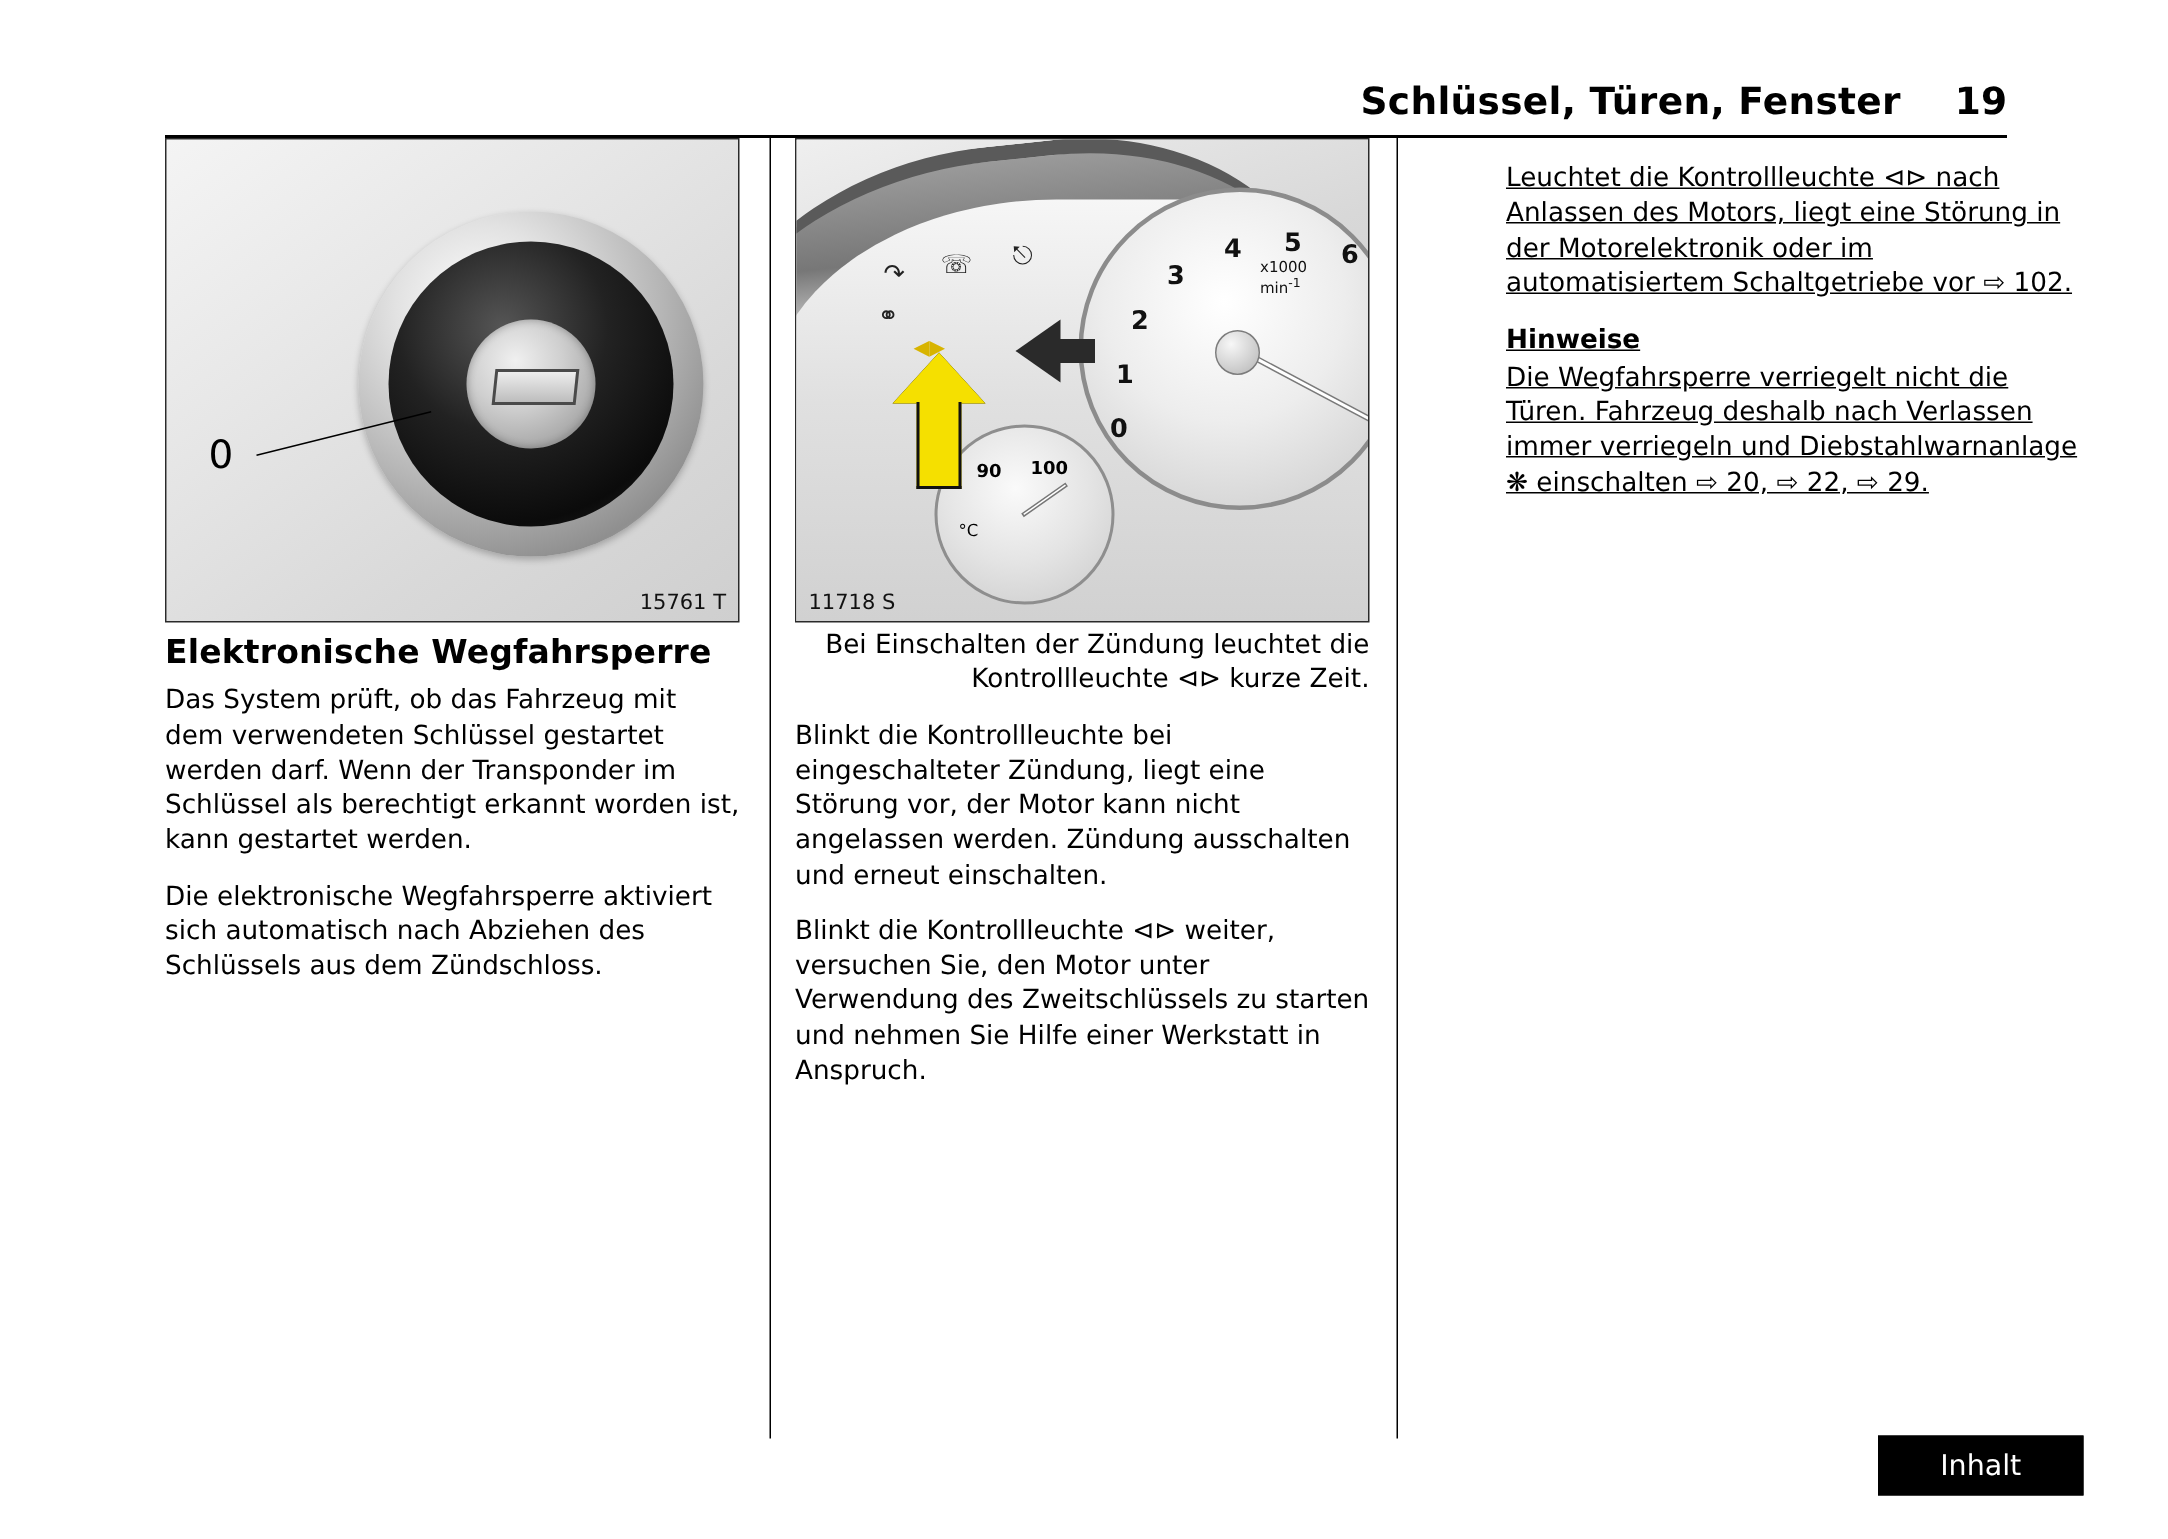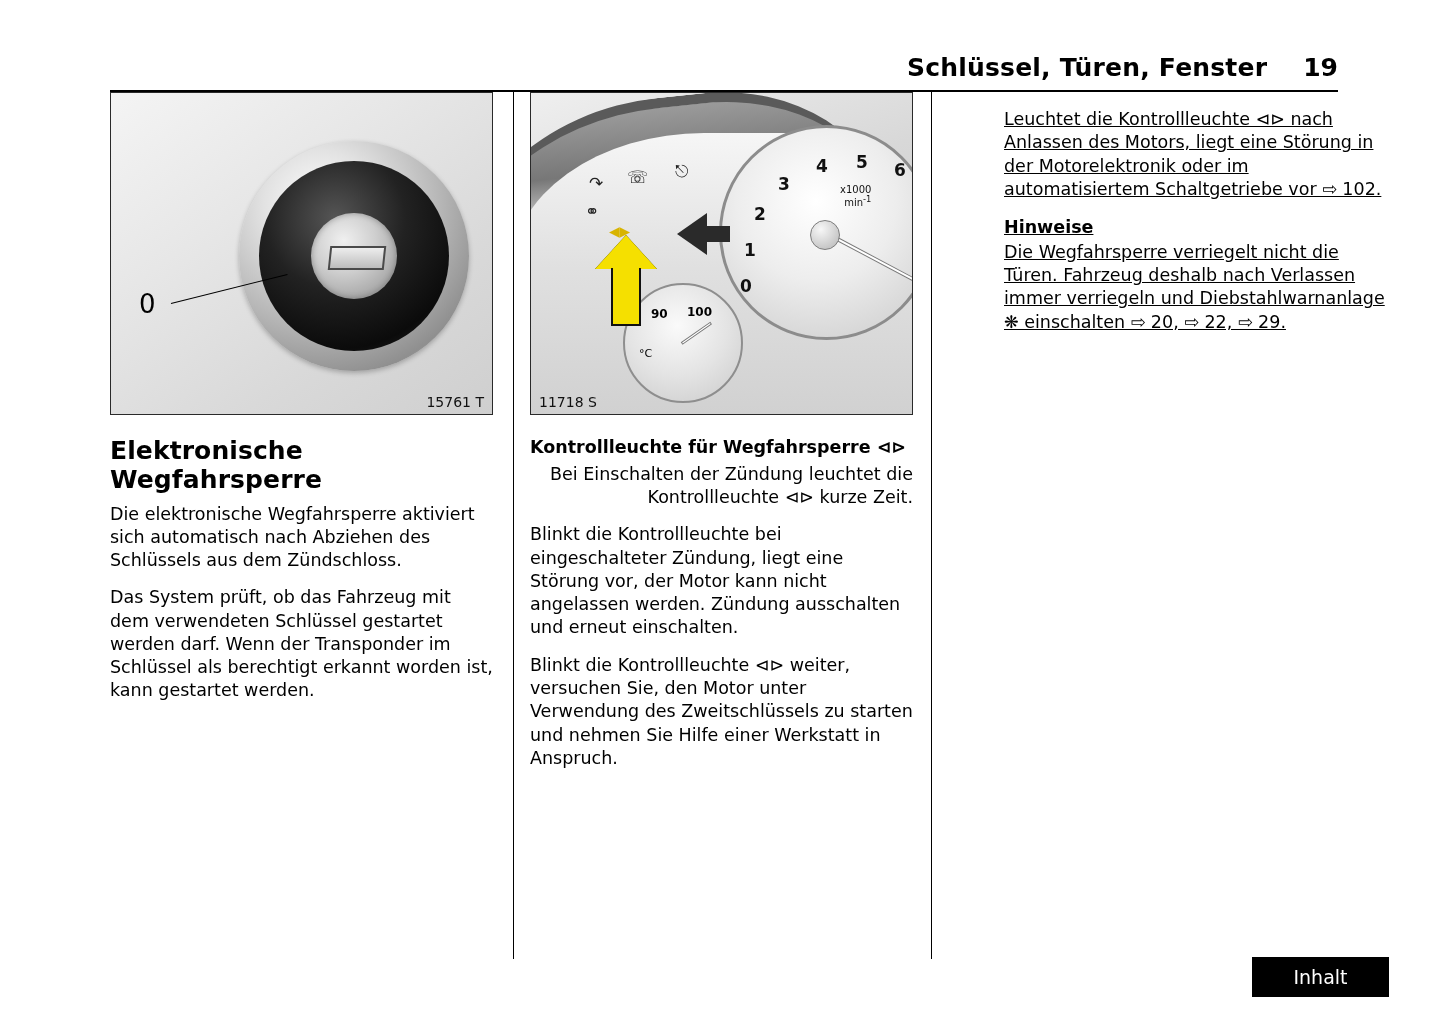--- a/index.html
+++ b/index.html
@@ -200,25 +200,25 @@
   }
   .tacho-num {
     position: absolute;
     font-size: 17px;
     font-weight: bold;
     color: #111;
   }
   .tacho-sub {
     position: absolute;
     left: 118px;
-    top: 56px;
+    top: 45px;
     font-size: 10px;
     line-height: 1.1;
     color: #111;
-    text-align: right;
+    text-align: left;
   }
   .needle {
     position: absolute;
     left: 100px;
     top: 103px;
     width: 108px;
     height: 4px;
     background: #ffffff;
     border: 1px solid #7a7a7a;
     box-sizing: border-box;
@@ -340,23 +340,23 @@
     width: 30px;
     height: 58px;
     background: #f5e000;
     border: 2px solid #111;
     border-top: none;
     box-sizing: border-box;
   }
 
   
   h2.sec-title {
-    font-size: 25px;
-    font-weight: bold;
-    margin: 22px 0 8px 0;
+    font-size: 22px;
+    font-weight: bold;
+    margin: 8px 0 8px 0;
     line-height: 1.15;
     letter-spacing: 0.1px;
   }
   h3.sub-title {
     font-size: 17.5px;
     font-weight: bold;
     margin: 22px 0 0 0;
     line-height: 1.25;
   }
   h3.hinweise {
@@ -416,22 +416,22 @@
             </div>
           </div>
         </div>
         <div class="lock-leader"></div>
         <div class="lock-label">0</div>
       </div>
       <div class="fig-code">15761 T</div>
     </div>
 
     <h2 class="sec-title">Elektronische Wegfahrsperre</h2>
+    <p class="body first">Das System prüft, ob das Fahrzeug mit dem verwendeten Schlüssel gestartet werden darf. Wenn der Transponder im Schlüssel als berechtigt erkannt worden ist, kann gestartet werden.</p>
     <p class="body">Die elektronische Wegfahrsperre aktiviert sich automatisch nach Abziehen des Schlüssels aus dem Zündschloss.</p>
-    <p class="body first">Das System prüft, ob das Fahrzeug mit dem verwendeten Schlüssel gestartet werden darf. Wenn der Transponder im Schlüssel als berechtigt erkannt worden ist, kann gestartet werden.</p>
   </div>
 
   <div class="col col2">
 
     <div class="figure">
       <div class="cluster">
         <div class="cluster-hood"></div>
         <div class="cluster-face"></div>
 
         <div class="tacho">
@@ -470,21 +470,20 @@
 
         <div class="yellow-arrow">
           <div class="head-b"></div>
           <div class="head"></div>
           <div class="shaft"></div>
         </div>
       </div>
       <div class="fig-code left">11718 S</div>
     </div>
 
-    <h3 class="sub-title">Kontrollleuchte für Wegfahrsperre ⊲⊳</h3>
     <p class="body" style="margin-top:4px;text-align:right;">Bei Einschalten der Zündung leuchtet die Kontrollleuchte ⊲⊳ kurze Zeit.</p>
     <p class="body">Blinkt die Kontrollleuchte bei eingeschalteter Zündung, liegt eine Störung vor, der Motor kann nicht angelassen werden. Zündung ausschalten und erneut einschalten.</p>
     <p class="body">Blinkt die Kontrollleuchte ⊲⊳ weiter, versuchen Sie, den Motor unter Verwendung des Zweitschlüssels zu starten und nehmen Sie Hilfe einer Werkstatt in Anspruch.</p>
   </div>
 
   <div class="col col3">
     <p class="body first" style="margin-top:16px;">Leuchtet die Kontrollleuchte ⊲⊳ nach Anlassen des Motors, liegt eine Störung in der Motorelektronik oder im automatisiertem Schaltgetriebe vor ⇨ 102.</p>
     <h3 class="hinweise">Hinweise</h3>
     <p class="body" style="margin-top:2px;">Die Wegfahrsperre verriegelt nicht die Türen. Fahrzeug deshalb nach Verlassen immer verriegeln und Diebstahlwarnanlage ❋ einschalten ⇨ 20, ⇨ 22, ⇨ 29.</p>
   </div>

